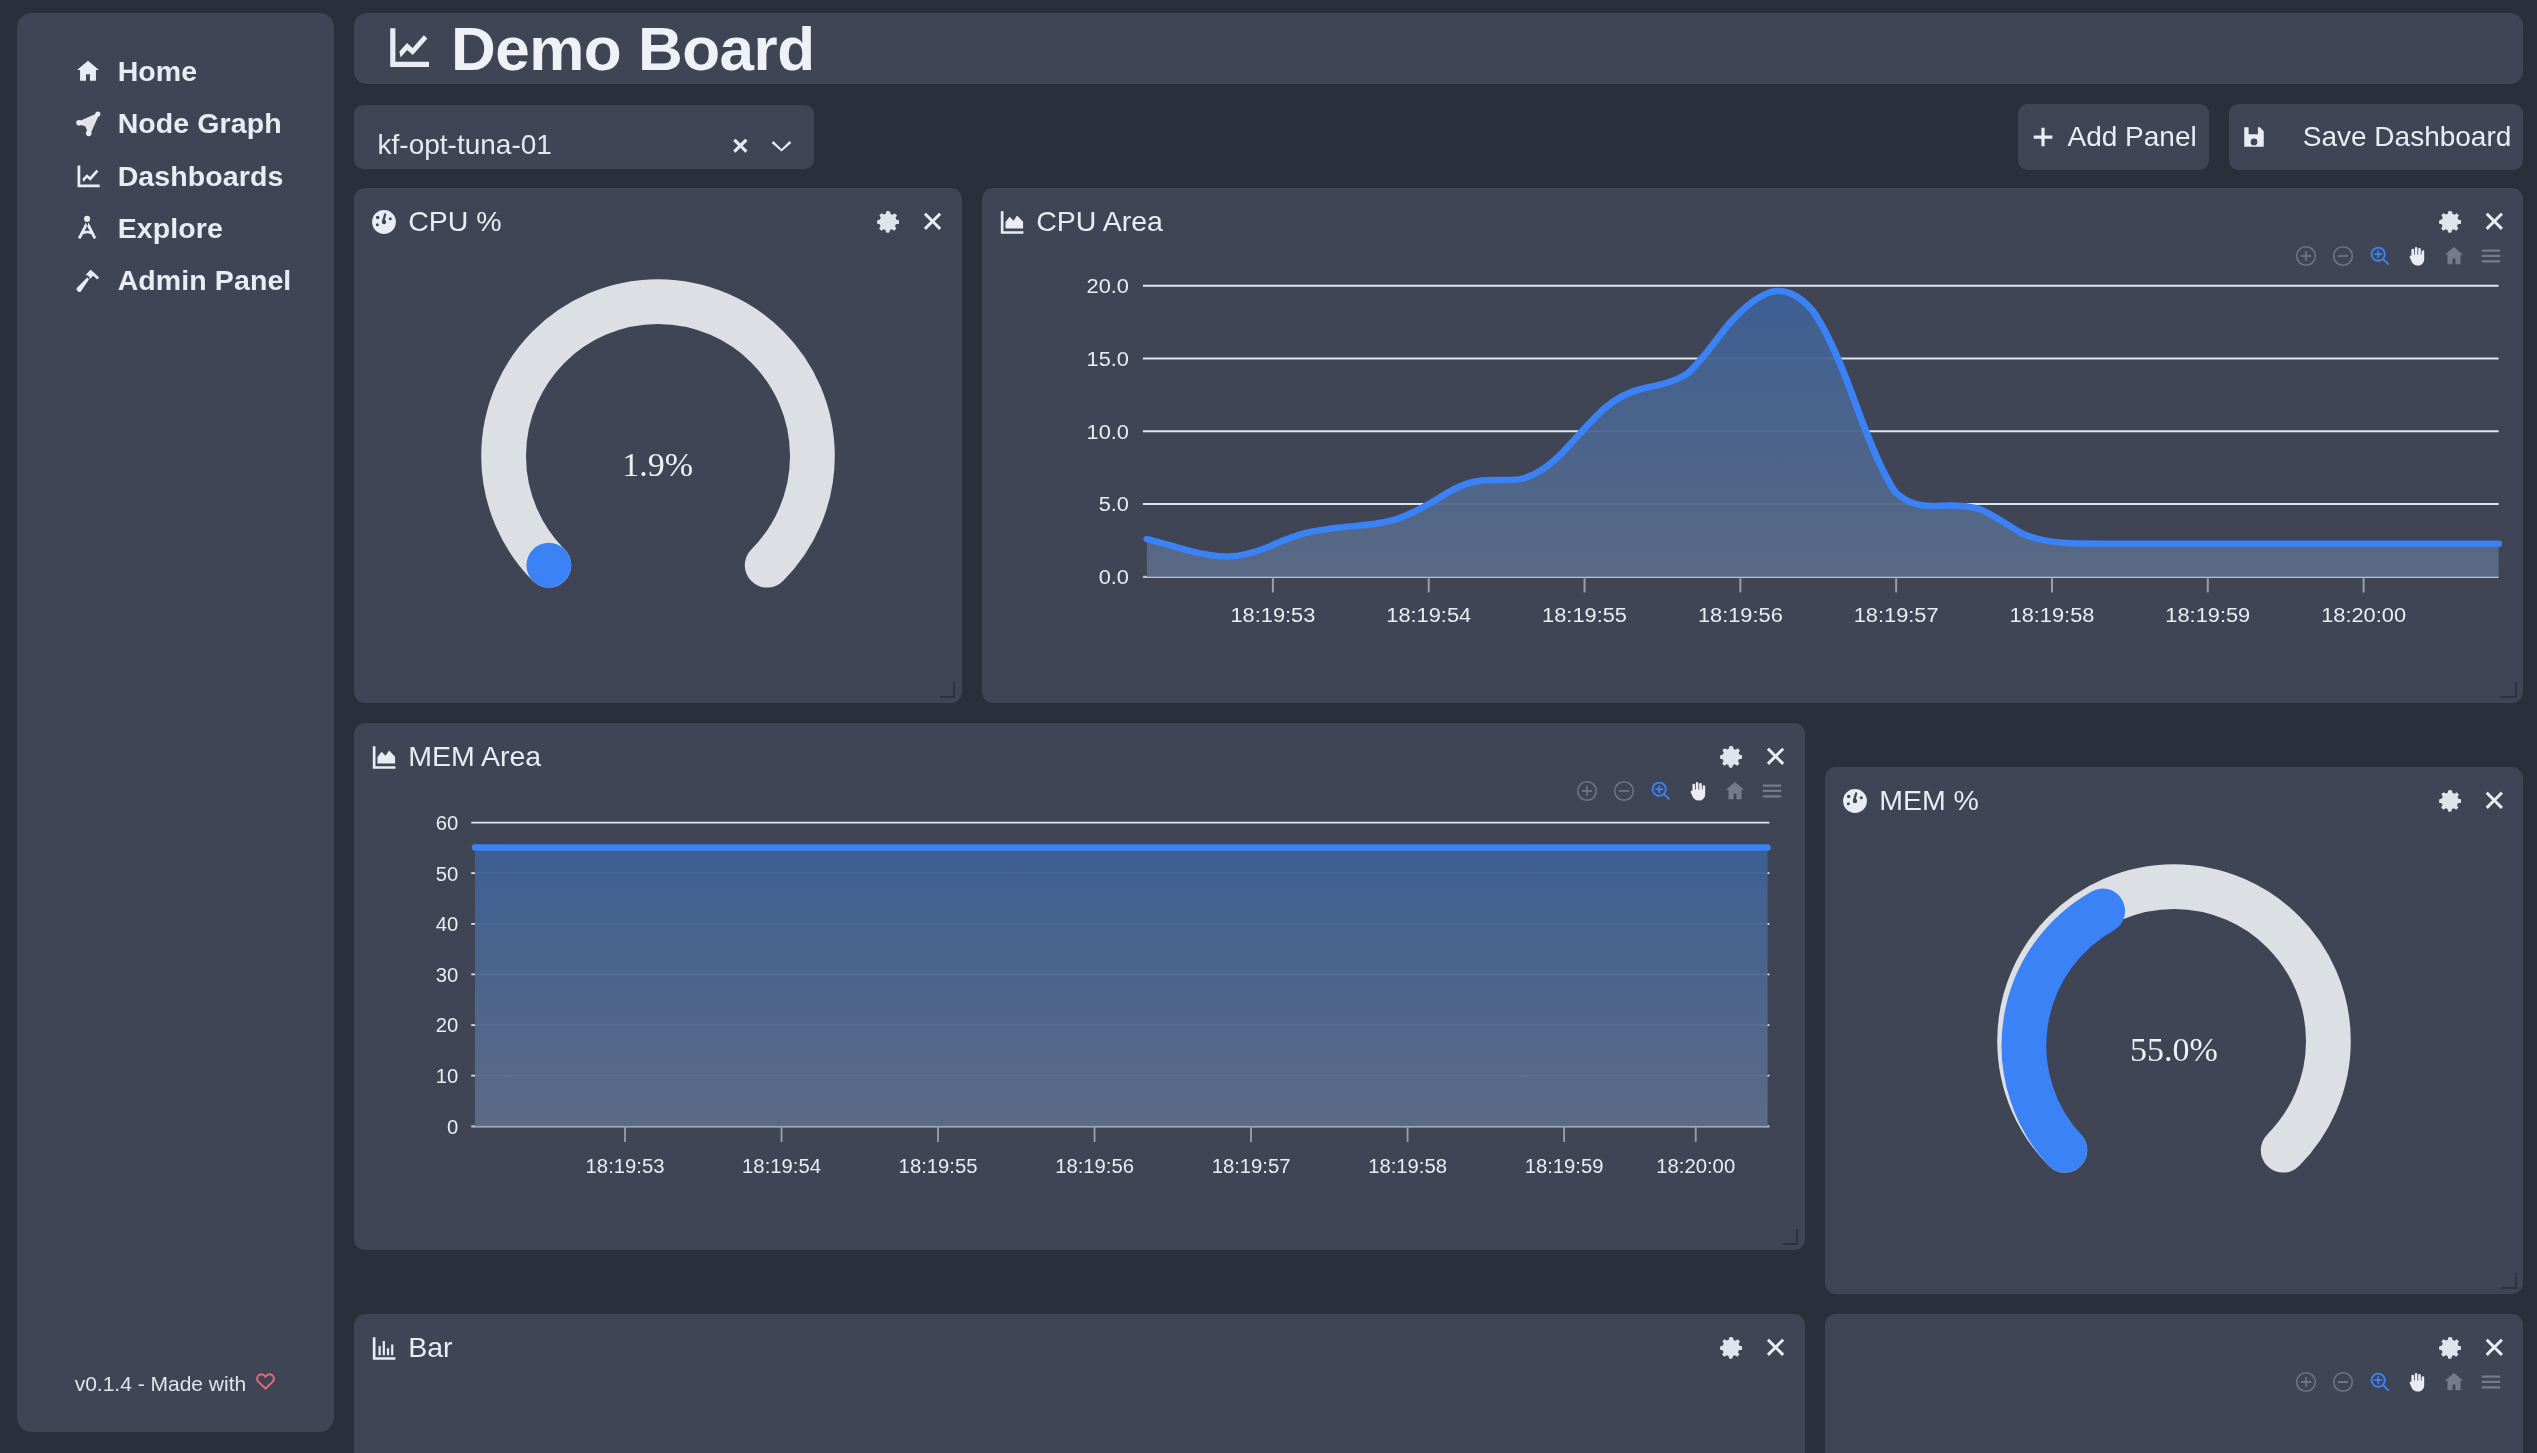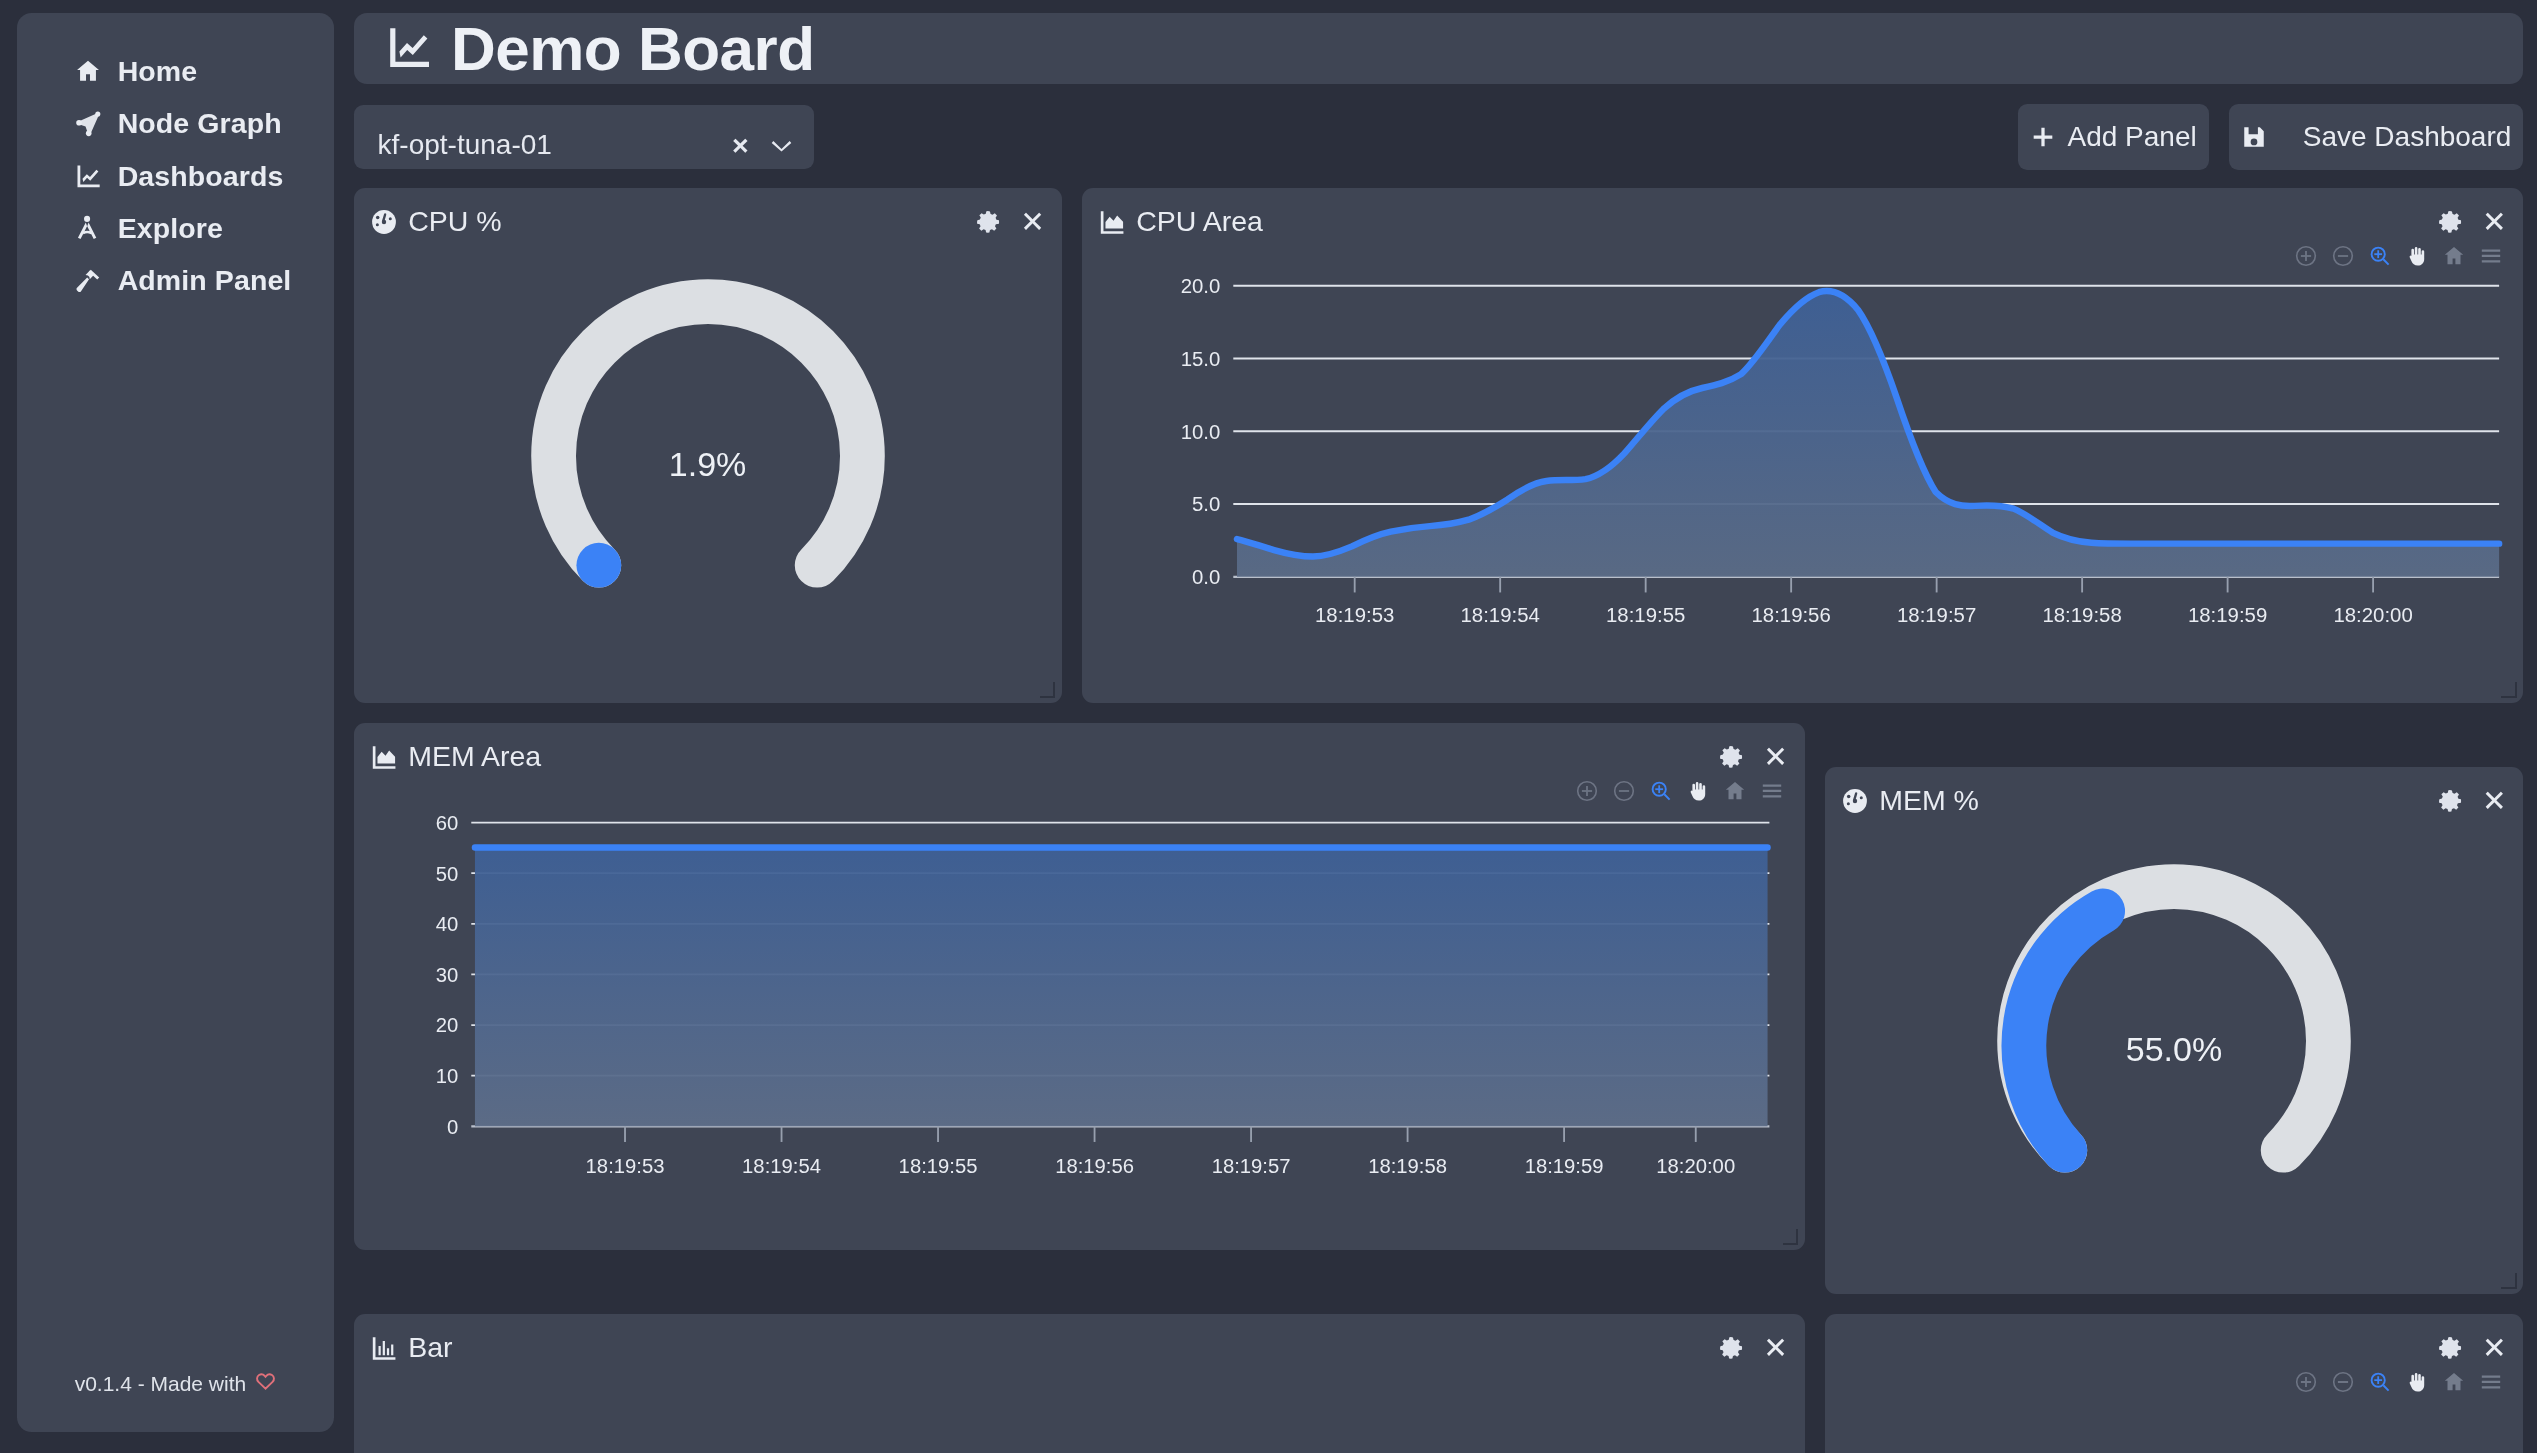--- a/index.html
+++ b/index.html
@@ -89,21 +89,21 @@
   .mb-dim { fill: #6d7484; }
   .mb-act { fill: #3b82f6; }
   .mb-lit { fill: #e9ecf2; }
   .mb-gry { fill: #747c8c; }
 
   
   .gauge-wrap { display: flex; align-items: center; justify-content: center; height: calc(100% - 42px); }
   .gauge { position: relative; }
   .gauge .gval {
     position: absolute; inset: 0; display: flex; align-items: center; justify-content: center;
-    color: #eef1f6; font-size: 34px;
+    color: #eef1f6; font-size: 34px; font-family: Liberation Serif, serif;
   }
 
   
   .chart { width: 100%; }
   .tick { fill: #e9ecf2; font-size: 22px; font-family: "Liberation Sans", sans-serif; }
   .gridline { stroke: #dfe3ea; stroke-width: 2; }
   .axisline { stroke: #b9bfcb; stroke-width: 2.5; }
   .axtick { stroke: #979fae; stroke-width: 2; }
   .aline { fill: none; stroke: #3b82f6; stroke-width: 7; stroke-linejoin: round; stroke-linecap: round; }
 </style>
@@ -218,21 +218,21 @@
             </svg>
         </span>
         <span>Save Dashboard</span>
       </button>
     </div>
 
     <div class="grid">
 
       <div class="row">
 
-        <section class="panel" style="width:708px;height:515px;">
+        <section class="panel" style="width:608px;height:515px;">
           <div class="p-head">
             <div class="p-title">
               <span class="pi">
                 <svg viewBox="0 0 24 24">
                     <circle cx="12" cy="12" r="10.2"></circle>
                     <circle cx="12" cy="12" r="1.9" fill="#3f4554"></circle>
                     <path d="M12.9 4.6a1 1 0 0 1 1 1.3l-1.6 5.6-2-.5 1.7-5.7a1 1 0 0 1 .9-.7z" fill="#3f4554"></path>
                     <circle cx="6.6" cy="8.1" r="1.5" fill="#3f4554"></circle>
                     <circle cx="6.3" cy="14.4" r="1.3" fill="#3f4554"></circle>
                     <circle cx="17.4" cy="9.3" r="1.3" fill="#3f4554"></circle>

